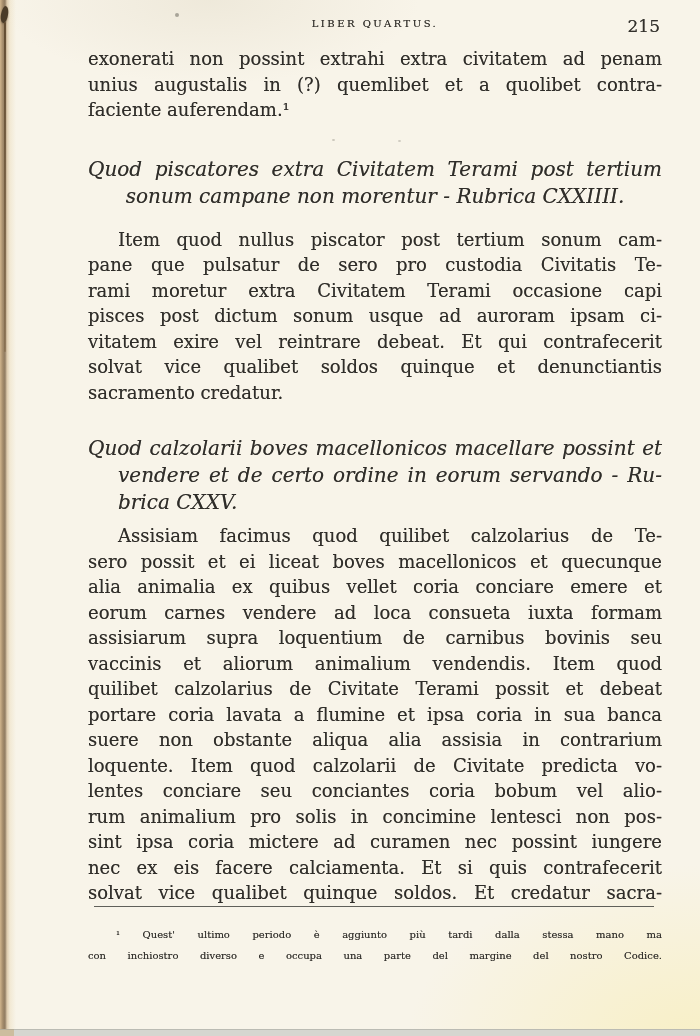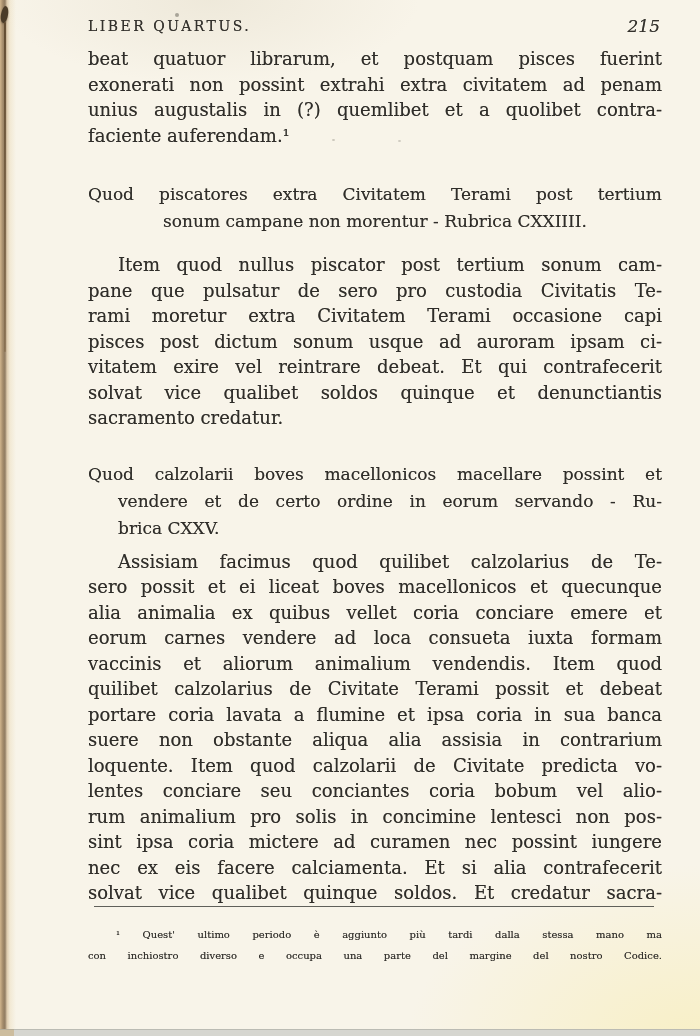--- a/index.html
+++ b/index.html
@@ -34,31 +34,31 @@
   }
   .speck { position:absolute; border-radius:50%; background:rgba(110,105,95,0.55); }
   .speck.s1 { left:175px; top:13px; width:4px; height:4px; }
   .speck.s2 { left:332px; top:139px; width:3px; height:2px; opacity:.6; }
   .speck.s3 { left:398px; top:140px; width:3px; height:2px; opacity:.55; }
 
   .content { position:relative; padding:16px 38px 0 88px; }
   .page-header { position:relative; height:22px; }
   .running-title {
     position:absolute; left:0; right:0; top:2px;
-    text-align:left; font-size:14px; letter-spacing:2.5px;
+    text-align:center; font-size:10px; letter-spacing:2.5px;
     color:#33312c; text-shadow:0 0 0.5px rgba(51,49,44,0.7);
   }
   .page-number {
     position:absolute; right:2px; top:0;
-    font-size:17px; color:#33312c; text-shadow:0 0 0.5px rgba(51,49,44,0.6);font-style:italic;
+    font-size:17px; color:#33312c; text-shadow:0 0 0.5px rgba(51,49,44,0.6);
   }
 
   .para, .rubric, .footnote { text-shadow:0 0 0.5px rgba(47,45,41,0.55); }
   .para { font-size:18px; line-height:25.5px; }
-  .rubric { font-size:17px; line-height:27px; }
+  .rubric { font-size:20px; line-height:27px; font-style:italic; }
   .footnote { font-size:10px; line-height:21.5px; }
 
   .line { text-align:justify; text-align-last:justify; text-justify:inter-word; }
   .line.align-left { text-align-last:left; }
   .line.center { text-align:center; text-align-last:center; }
   .line.indent { padding-left:30px; }
   .line.hang { padding-left:30px; }
   .line.fn-indent { padding-left:28px; }
 
   .p1 { margin-top:8px; }
@@ -84,21 +84,20 @@
   <div class="speck s3"></div>
 
   <div class="content">
 
     <div class="page-header">
       <div class="running-title">LIBER QUARTUS.</div>
       <div class="page-number">215</div>
     </div>
 
     <div class="para p1">
-        <div class="line">beat quatuor librarum, et postquam pisces fuerint</div>
         <div class="line">exonerati non possint extrahi extra civitatem ad penam</div>
         <div class="line">unius augustalis in (?) quemlibet et a quolibet contra-</div>
         <div class="line align-left">faciente auferendam.¹</div>
       </div>
 
     <div class="rubric rubric1">
         <div class="line">Quod piscatores extra Civitatem Terami post tertium</div>
         <div class="line center">sonum campane non morentur - Rubrica CXXIIII.</div>
       </div>
 
@@ -116,29 +115,30 @@
         <div class="line">Quod calzolarii boves macellonicos macellare possint et</div>
         <div class="line hang">vendere et de certo ordine in eorum servando - Ru-</div>
         <div class="line hang align-left">brica CXXV.</div>
       </div>
 
     <div class="para p3">
         <div class="line indent">Assisiam facimus quod quilibet calzolarius de Te-</div>
         <div class="line">sero possit et ei liceat boves macellonicos et quecunque</div>
         <div class="line">alia animalia ex quibus vellet coria conciare emere et</div>
         <div class="line">eorum carnes vendere ad loca consueta iuxta formam</div>
+        <div class="line">assisiarum supra loquentium de carnibus bovinis seu</div>
         <div class="line">vaccinis et aliorum animalium vendendis. Item quod</div>
         <div class="line">quilibet calzolarius de Civitate Terami possit et debeat</div>
         <div class="line">portare coria lavata a flumine et ipsa coria in sua banca</div>
         <div class="line">suere non obstante aliqua alia assisia in contrarium</div>
         <div class="line">loquente. Item quod calzolarii de Civitate predicta vo-</div>
         <div class="line">lentes conciare seu conciantes coria bobum vel alio-</div>
         <div class="line">rum animalium pro solis in concimine lentesci non pos-</div>
         <div class="line">sint ipsa coria mictere ad curamen nec possint iungere</div>
-        <div class="line">nec ex eis facere calciamenta. Et si alia contrafecerit</div>
+        <div class="line">nec ex eis facere calciamenta. Et si quis contrafecerit</div>
         <div class="line">solvat vice qualibet quinque soldos. Et credatur sacra-</div>
       </div>
 
     <hr class="fn-rule">
 
     <div class="footnote">
         <div class="line fn-indent">¹ Quest' ultimo periodo è aggiunto più tardi dalla stessa mano ma</div>
         <div class="line">con inchiostro diverso e occupa una parte del margine del nostro Codice.</div>
       </div>
 

